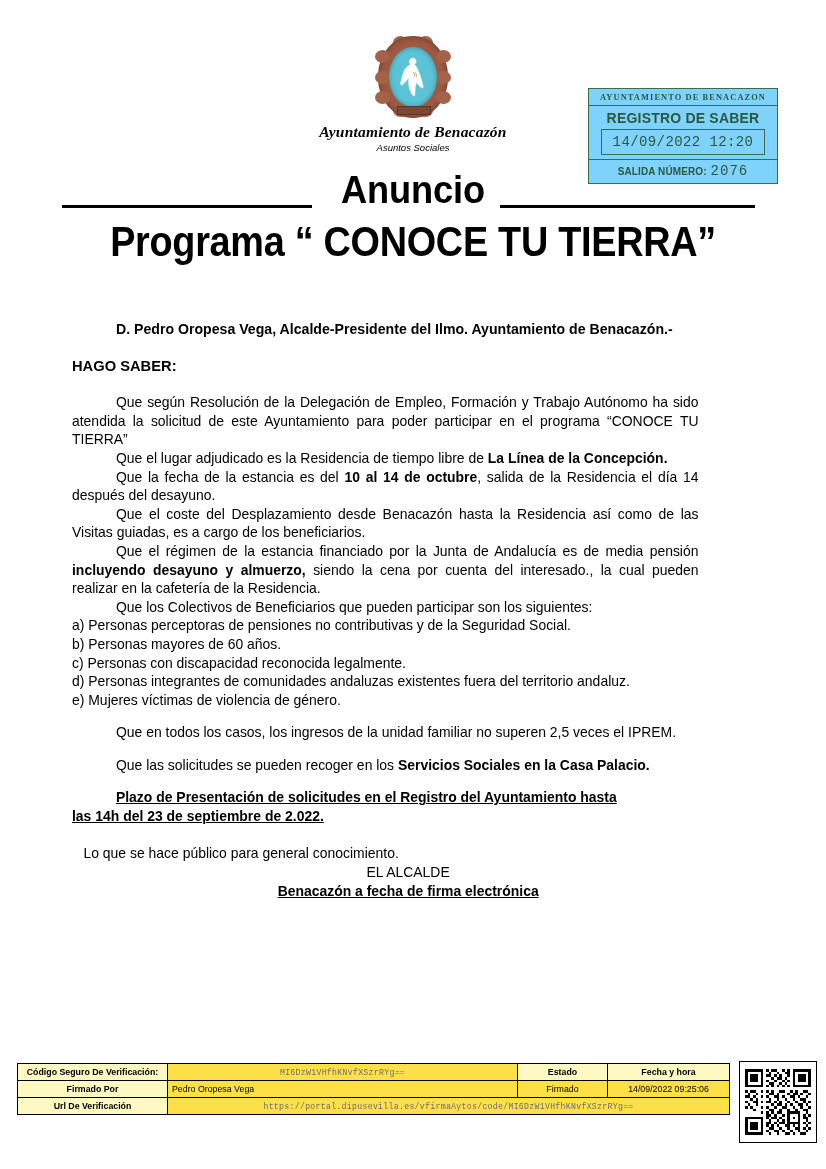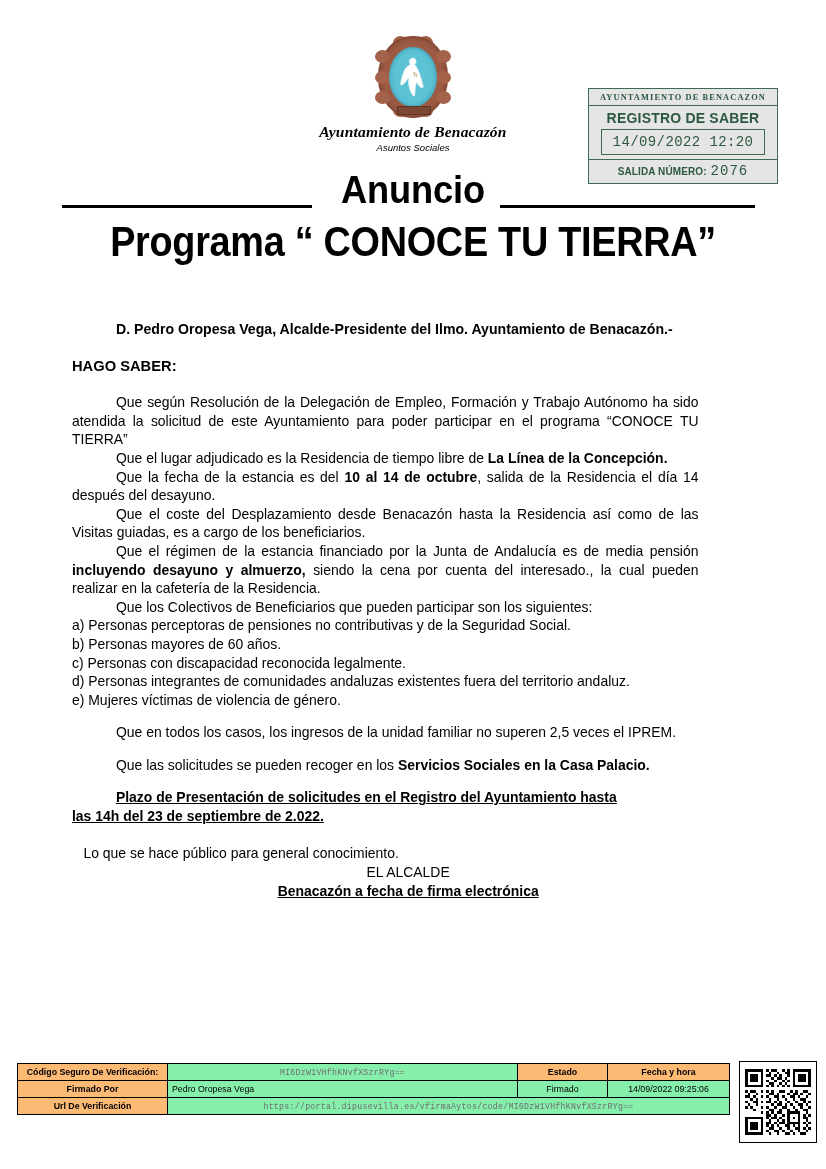--- a/index.html
+++ b/index.html
@@ -103,21 +103,21 @@
 
   
   #stamp {
     position: absolute;
     left: 588px;
     top: 88px;
     width: 190px;
     border: 1.6px solid #3c6b50;
     color: #2d5840;
     box-sizing: border-box;
-    background: #e5e5e5;
+    background: #7dd3fc;
   }
   #stamp .srow {
     text-align: center;
     box-sizing: border-box;
   }
   #stamp-org {
     font-family: "Liberation Serif", serif;
     font-size: 8.4px;
     font-weight: bold;
     letter-spacing: 1.1px;
@@ -252,24 +252,24 @@
     border-collapse: collapse;
     table-layout: fixed;
     font-family: "Liberation Sans", sans-serif;
   }
   #vtable td {
     border: 1.3px solid #000;
     height: 16px;
     padding: 0 4px;
     font-size: 8.6px;
     vertical-align: middle;
-    background: #86efac;
+    background: #fde047;
   }
   #vtable td.lbl {
-    background: #fdba74;
+    background: #fef9c3;
     font-weight: bold;
     text-align: center;
     font-size: 8.8px;
   }
   #vtable td.mono {
     font-family: "Liberation Mono", monospace;
     font-size: 8.2px;
     color: #6d6d6d;
     text-align: center;
     letter-spacing: .3px;

